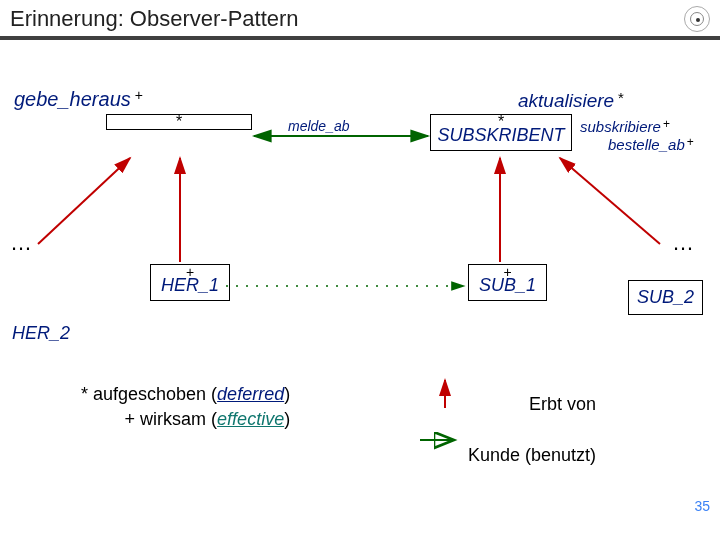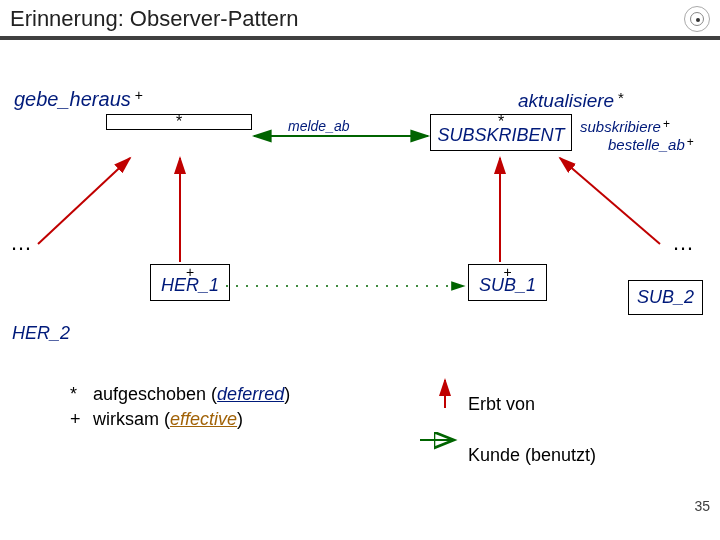--- a/index.html
+++ b/index.html
@@ -58,26 +58,26 @@
     padding: 2px 10px 4px 10px;
     font-style: italic;
     color: #001a7a;
     font-size: 18px;
   }
   .plus { font-style: normal; color:#000; font-size:14px; display:block; line-height:10px; margin-bottom:-2px;}
 
   svg.overlay { position:absolute; left:0; top:0; pointer-events:none; }
 
   .legend { position:absolute; font-size:18px; }
-  .legend .row { margin: 4px 0; }
+  .legend .row { margin: 4px 0; text-align: right; }
   .legend .sym { display:inline-block; width: 18px; color:#000; }
   .legend .deferred { font-style: italic; text-decoration: underline; color:#001a7a; }
-  .legend .effective { font-style: italic; text-decoration: underline; color:#a16207; }
+  .legend .effective { font-style: italic; text-decoration: underline; color:#0f766e; }
 
-  .pagenum { position:absolute; right:10px; bottom:6px; font-size:14px; color:#404040;}
+  .pagenum { position:absolute; right:10px; bottom:6px; font-size:14px; color:#3b82f6;}
 </style>
 </head>
 <body>
 
 <div class="title-bar">
   <span>Erinnerung: Observer-Pattern</span>
   <span class="logo">
       <span class="logo-inner">
         <span class="logo-dot"></span>
       </span>

